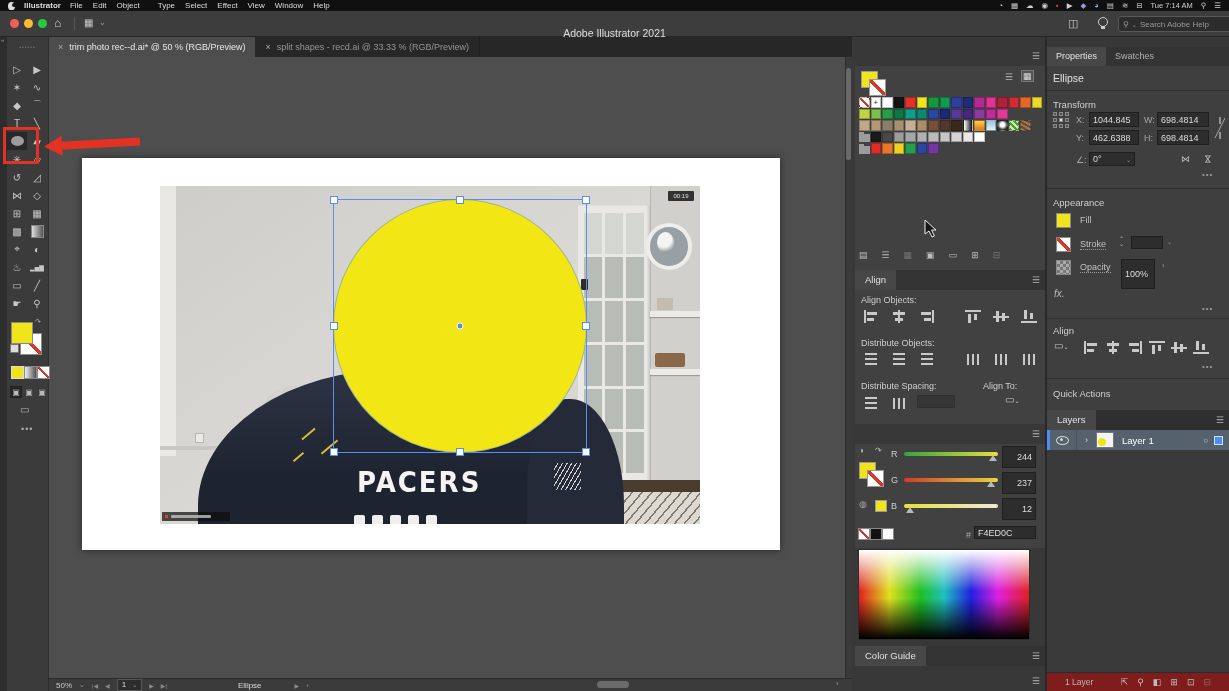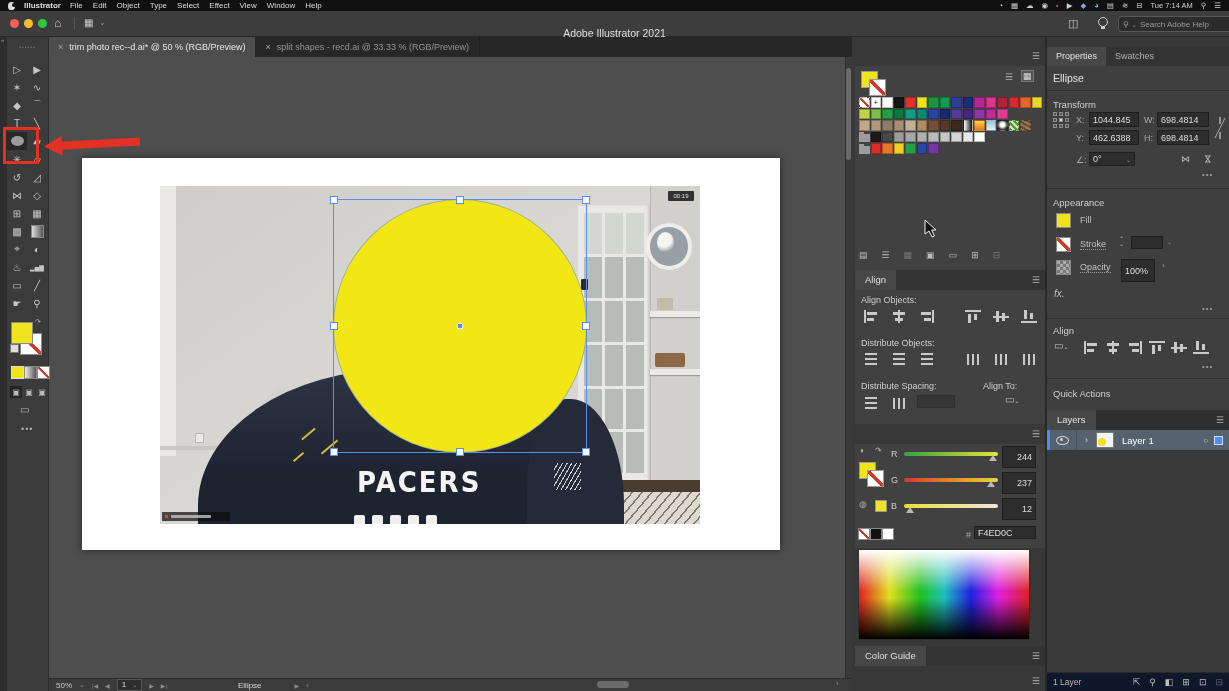--- a/index.html
+++ b/index.html
@@ -255,40 +255,40 @@
   .eye{width:11px;height:7px;border:1px solid #d2d2d2;border-radius:50%;position:relative;margin-left:6px;flex:0 0 auto}
   .eye:after{content:'';position:absolute;left:3px;top:1px;width:3px;height:3px;background:#d2d2d2;border-radius:50%}
   #layer-sep{width:1px;height:20px;background:#47525c;margin-left:7px}
   #layer-exp{margin-left:8px;color:#d8d8d8;font-size:9px}
   #layer-thumb{margin-left:8px;width:16px;height:14px;background:#f4f4f4;border:1px solid #777;position:relative}
   #layer-thumb:after{content:'';position:absolute;left:1px;bottom:1px;width:8px;height:8px;border-radius:50%;background:#f0e41c}
   #layer-name{margin-left:8px;color:#fff;font-size:9.5px}
   #layer-target{margin-left:auto;color:#ccc;font-size:8px}
   #layer-seldot{margin:0 6px 0 6px;width:7px;height:7px;background:#4f8cf7;border:1px solid #cfe0ff}
   #layers-empty{position:absolute;left:1047px;top:450px;width:182px;height:222px;background:#3a3a3a}
-  #layers-footer{position:absolute;left:1047px;top:672px;width:182px;height:19px;background:#0f172a;
+  #layers-footer{position:absolute;left:1047px;top:672px;width:182px;height:19px;background:#7f1d1d;
       border-top:1px solid #2b2b2b;display:flex;align-items:center;font-size:8.5px;color:#b8b8b8;
-      padding:0 6px;box-sizing:border-box}
+      padding:0 18px;box-sizing:border-box}
   #layers-icons{margin-left:auto;display:flex;gap:9px;font-size:9px}
 
   
   #cursor{position:absolute;left:924px;top:219px;z-index:70}
 </style>
 </head>
 <body>
 
 <div id="root" class="nosel">
 
   <div id="menubar">
     <span class="apple"></span>
     <span id="app-name">Illustrator</span>
     <span id="menu-items">
         <span class="mitem" style="margin-right: 0px;">File</span>
         <span class="mitem" style="margin-right: 0px;">Edit</span>
-        <span class="mitem" style="margin-right: 0px;">Object</span>
+        <span class="mitem" style="margin-right: 8px;">Object</span>
         <span class="mitem" style="margin-right: 0px;">Type</span>
         <span class="mitem" style="margin-right: 0px;">Select</span>
         <span class="mitem" style="margin-right: 0px;">Effect</span>
         <span class="mitem" style="margin-right: 0px;">View</span>
         <span class="mitem" style="margin-right: 0px;">Window</span>
         <span class="mitem" style="margin-right: 0px;">Help</span>
       </span>
     <span id="mb-right">
       <span id="mb-icons" style="display:flex;gap:8px">
           <span class="mbicon">◔</span>
@@ -791,21 +791,21 @@
     <span class="plabel" style="left:6px;top:131px">Appearance</span>
     <div style="position:absolute;left:9px;top:147px;width:13px;height:13px;background:#f0e41c;border:1px solid #888"></div>
     <span class="flabel" style="left:33px;top:149px;color:#c0c0c0">Fill</span>
     <div style="position:absolute;left:9px;top:171px;width:13px;height:13px;background:#fff;border:1px solid #888;background-image:linear-gradient(45deg,transparent 42%,#d23a2c 42%,#d23a2c 58%,transparent 58%)"></div>
     <span class="flabel underl" style="left:33px;top:173px;color:#c0c0c0">Stroke</span>
     <span class="stepper" style="left:72px;top:171px">⌃<br>⌄</span>
     <div class="field" style="position:absolute;left:84px;top:170px;width:32px;height:13px"></div>
     <span style="position:absolute;left:120px;top:172px;font-size:6px;color:#999">⌄</span>
     <div class="checker" style="left:9px;top:194px"></div>
     <span class="flabel underl" style="left:33px;top:196px;color:#c0c0c0">Opacity</span>
-    <div class="field" style="position:absolute;left:74px;top:193px;width:34px;height:23px">100%</div>
+    <div class="field" style="position:absolute;left:74px;top:193px;width:34px;height:30px">100%</div>
     <span style="position:absolute;left:115px;top:195px;font-size:8px;color:#999">›</span>
     <span style="position:absolute;left:7px;top:222px;font-size:10px;font-style:italic;color:#bbb">fx.</span>
     <span class="dots" style="left:155px;top:238px">•••</span>
     <div class="sect-div" style="top:252px"></div>
     <span class="plabel" style="left:6px;top:259px">Align</span>
     <span style="position:absolute;left:7px;top:274px;font-size:10px;color:#c9c9c9">▭<span style="font-size:6px">⌄</span></span>
     <div class="alrow" id="props-align-row" style="left:34px;top:272px;gap:2px">
         <span class="albtn sm">
           <span class="aln h-l">
             <i class="l"></i>

